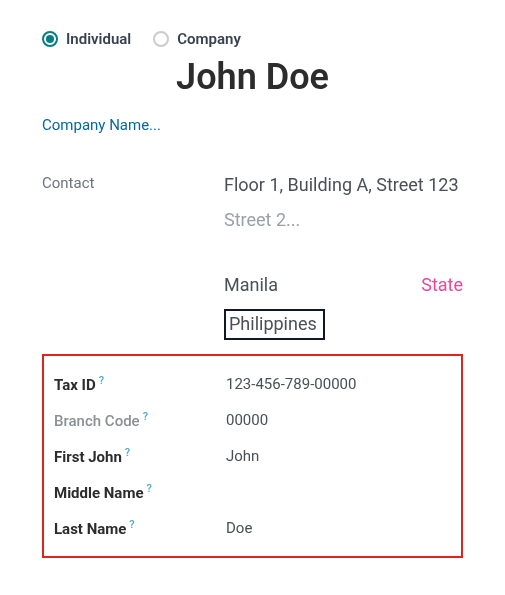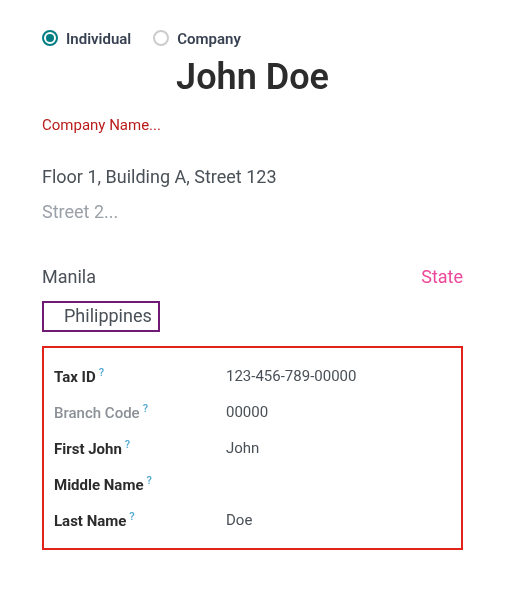--- a/index.html
+++ b/index.html
@@ -12,20 +12,21 @@
     width: 505px;
   }
   .radio-row {
     display: flex;
     gap: 22px;
     align-items: center;
     margin-bottom: 8px;
   }
   .radio-item {
     display: inline-flex;
+    align-items: center;
     gap: 8px;
     cursor: pointer;
     font-size: 15px;
     font-weight: 600;
     color: #374151;
   }
   .radio-dot {
     width: 16px;
     height: 16px;
     border-radius: 50%;
@@ -46,23 +47,23 @@
     background: #017e84;
   }
   h1.name {
     font-size: 36px;
     font-weight: 600;
     margin: 4px 0 18px 0;
     color: #2c2c2c;
     text-align: center;
   }
   .placeholder-input {
-    color: #b91c1c;
-    font-size: 15px;
-    margin-bottom: 32px;
+    color: #0369a1;
+    font-size: 15px;
+    margin-bottom: 40px;
   }
   .row {
     display: flex;
     align-items: flex-start;
     margin-bottom: 12px;
   }
   .label-col {
     width: 182px;
     flex-shrink: 0;
     color: #6c757d;
@@ -79,22 +80,22 @@
   .addr-line.placeholder { color: #9aa1a8; }
   .city-state {
     display: flex;
     justify-content: space-between;
     margin-bottom: 14px;
     margin-top: 44px;
   }
   .city-state .state { color: #ec4899; }
   .country-wrap {
     display: inline-block;
-    border: 2px solid #701a75;
-    padding: 2px 6px 4px 20px;
+    border: 2px solid #0f172a;
+    padding: 2px 6px 4px 3px;
     color: #495057;
   }
   .highlight-box {
     border: 2px solid #e2231a;
     margin-top: 14px;
     padding: 10px 12px 10px 10px;
   }
   .field-row {
     display: flex;
     align-items: center;
@@ -137,20 +138,21 @@
     <span class="radio-dot"></span>
     <span>Company</span>
   </label>
 </div>
 
 <h1 class="name">John Doe</h1>
 
 <div class="placeholder-input">Company Name...</div>
 
 <div class="row">
+  <div class="label-col">Contact</div>
   <div class="value-col">
     <div class="addr-line">Floor 1, Building A, Street 123</div>
     <div class="addr-line placeholder">Street 2...</div>
     <div class="city-state">
       <span>Manila</span>
       <span class="state">State</span>
     </div>
     <div>
       <span class="country-wrap">Philippines</span>
     </div>

